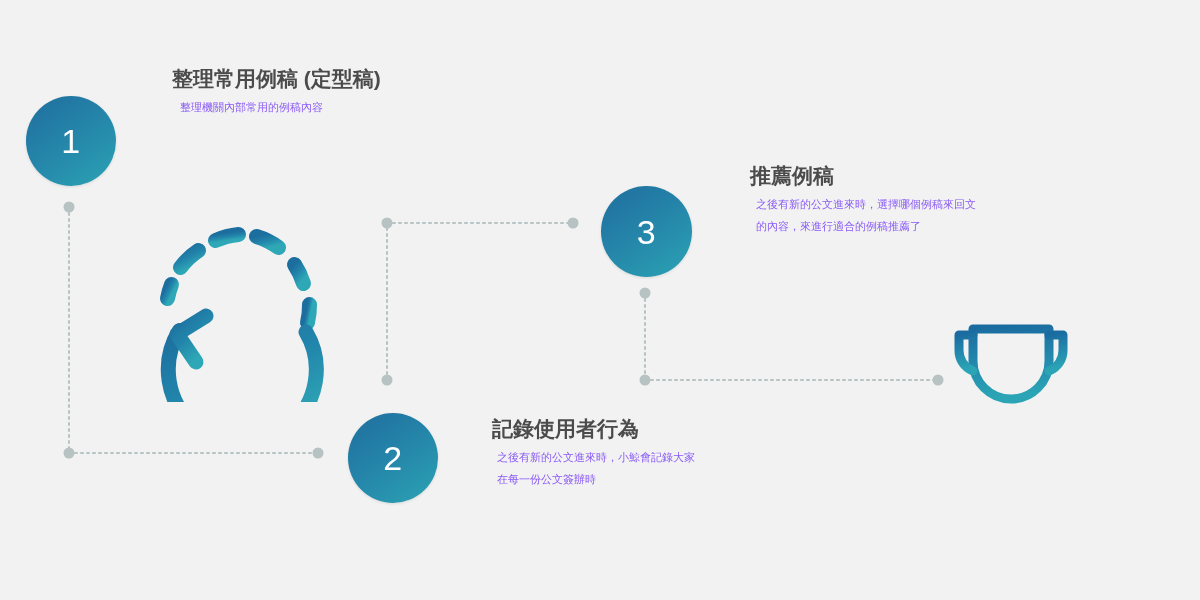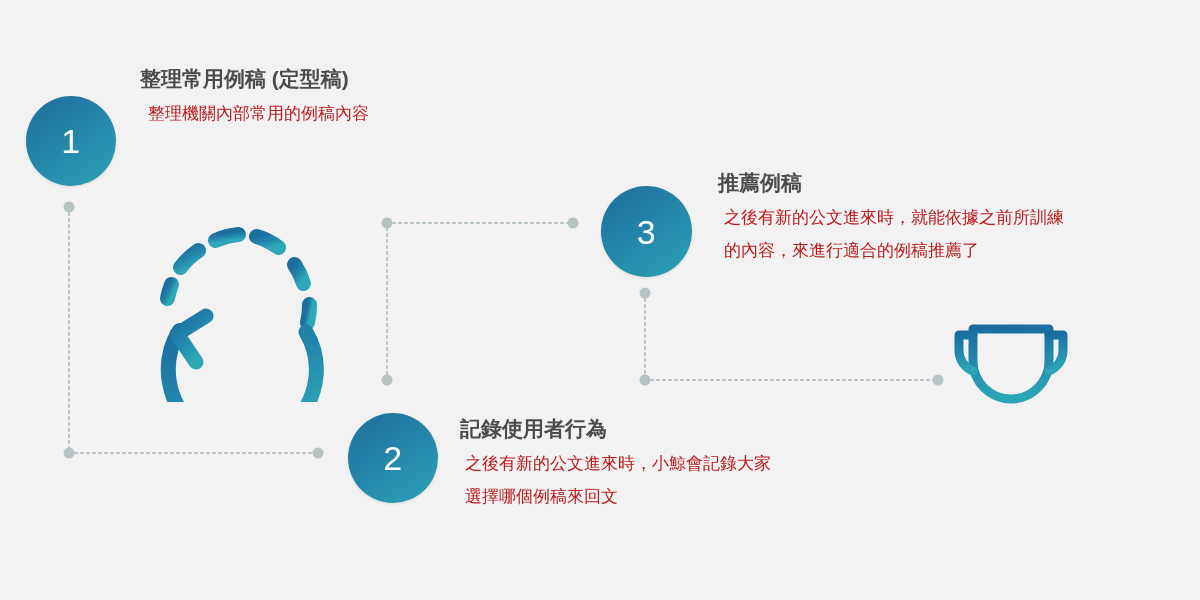--- a/index.html
+++ b/index.html
@@ -44,41 +44,41 @@
     font-weight: 400;
     line-height: 1;
     letter-spacing: 0.5px;
     user-select: none;
   }
   #circle-1 { left: 26px;  top: 96px;  width: 90px; height: 90px; }
   #circle-2 { left: 348px; top: 413px; width: 90px; height: 90px; }
   #circle-3 { left: 601px; top: 186px; width: 91px; height: 91px; }
 
   
-  .step-text { position: absolute; }
+  .step-text { position: absolute; margin-left: 32px; }
   .step-title {
     font-size: 21px;
     font-weight: bold;
     color: #4b4b4b;
     line-height: 1.2;
     white-space: nowrap;
     margin: 0 0 6px 0;
   }
   .step-desc {
-    font-size: 17px;
-    color: #b91c1c;
+    font-size: 11px;
+    color: #8b5cf6;
     line-height: 1.95;
     margin: 0;
     white-space: nowrap;
   }
   #text-1 { left: 140px; top: 66px; }
   #text-1 .step-desc { padding-left: 8px; }
   #text-2 { left: 460px; top: 416px; }
   #text-2 .step-desc { padding-left: 5px; }
-  #text-3 { left: 718px; top: 170px; }
+  #text-3 { left: 718px; top: 163px; }
   #text-3 .step-desc { padding-left: 6px; }
 
   
   .icon-wrap { position: absolute; }
   #clock-icon-wrap  { left: 146px; top: 212px; width: 190px; height: 190px; }
   #trophy-icon-wrap { left: 950px; top: 318px; width: 122px; height: 128px; }
 </style>
 </head>
 <body>
 
@@ -143,31 +143,31 @@
         <path d="M95,104 L52,104" stroke-width="14"></path>
       </g>
     </svg>
   </div>
 
   <div class="step-circle" id="circle-3">
     <span class="num">3</span>
   </div>
   <div class="step-text" id="text-3">
     <p class="step-title">推薦例稿</p>
-    <p class="step-desc">之後有新的公文進來時，就能依據之前所訓練</p>
+    <p class="step-desc">之後有新的公文進來時，選擇哪個例稿來回文</p>
     <p class="step-desc">的內容，來進行適合的例稿推薦了</p>
   </div>
 
   <div class="step-circle" id="circle-2">
     <span class="num">2</span>
   </div>
   <div class="step-text" id="text-2">
     <p class="step-title">記錄使用者行為</p>
     <p class="step-desc">之後有新的公文進來時，小鯨會記錄大家</p>
-    <p class="step-desc">選擇哪個例稿來回文</p>
+    <p class="step-desc">在每一份公文簽辦時</p>
   </div>
 
   <div class="icon-wrap" id="trophy-icon-wrap">
     <svg viewBox="0 0 122 128" width="122" height="128" xmlns="http://www.w3.org/2000/svg">
       <defs>
         <linearGradient id="trophyGrad" x1="0" y1="0" x2="0.1" y2="1">
           <stop offset="0%" stop-color="#1a6ca0"></stop>
           <stop offset="45%" stop-color="#2286ac"></stop>
           <stop offset="100%" stop-color="#2ba5b5"></stop>
         </linearGradient>

